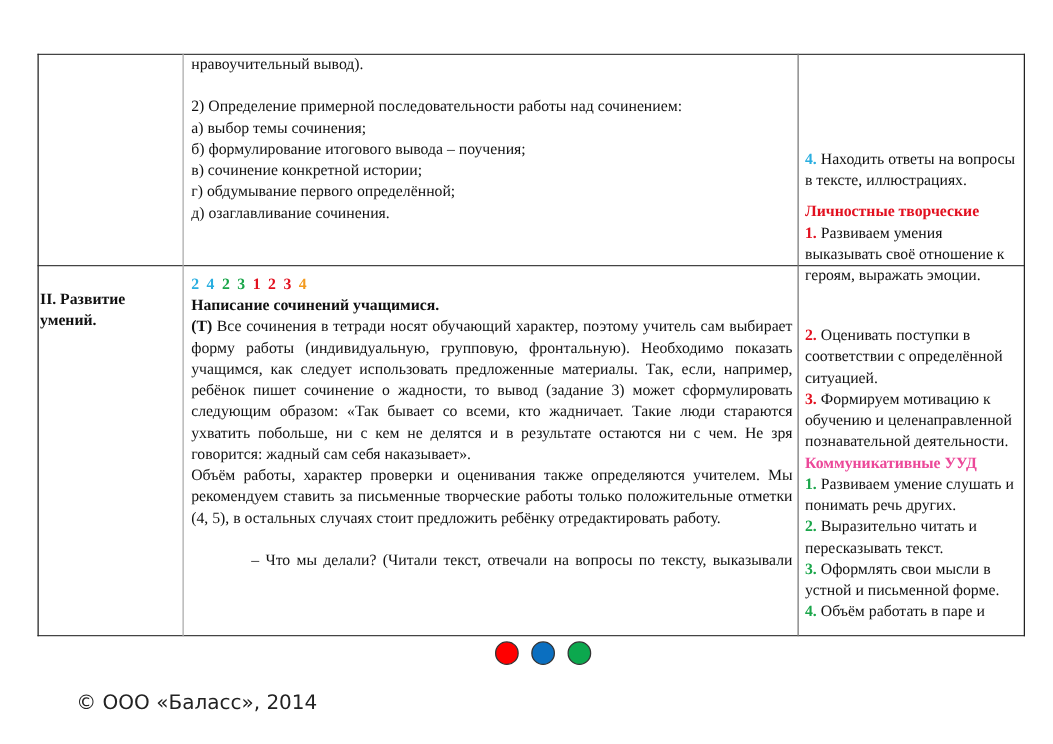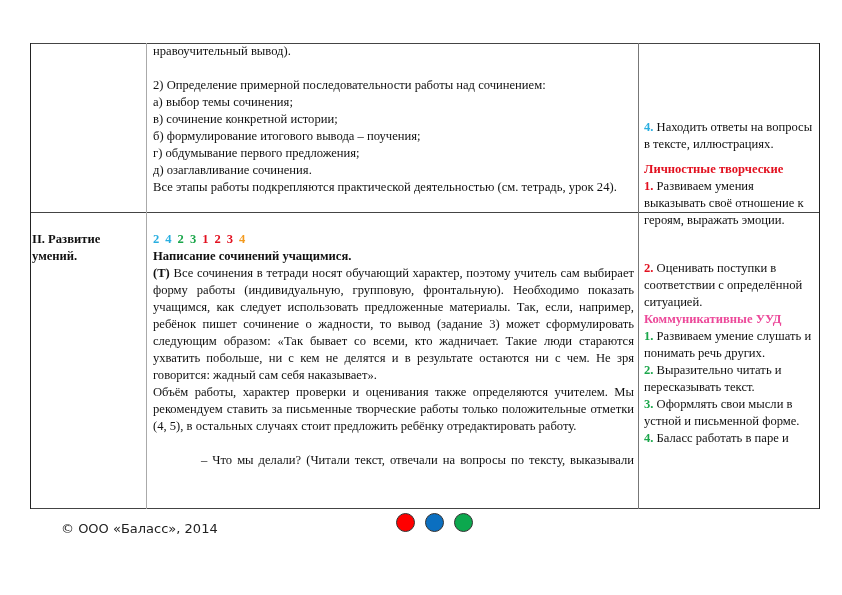--- a/index.html
+++ b/index.html
@@ -11,21 +11,21 @@
   .cell { position: absolute; font-size: 12.6px; line-height: 17px; }
   .c2 { left: 123px; width: 481px; }
   .c3 { left: 614px; width: 172px; }
   .c1 { left: 2px; width: 110px; font-weight: bold; }
   .it { }
   .just { text-align: justify; text-align-last: left; }
   .b { font-weight: bold; }
   .num { font-weight: bold; }
   .gap { height: 17px; }
   .codes span { font-weight: bold; margin-right: 6px; }
-  .footer { position: absolute; left: 61px; top: 521px; font-family: "DejaVu Sans", sans-serif; font-size: 13px; color: #222; }
+  .footer { position: absolute; left: 61px; top: 552px; font-family: "DejaVu Sans", sans-serif; font-size: 16px; color: #222; }
   .circles { position: absolute; left: 396px; top: 513px; display: flex; gap: 10px; }
   .circle { width: 19px; height: 19px; border-radius: 50%; border: 1px solid #333; box-sizing: border-box; }
 </style>
 </head>
 <body>
 
 <div class="table">
   <div class="hline" style="top:0;"></div>
   <div class="hline" style="top:169px;"></div>
   <div class="hline" style="top:465px;"></div>
@@ -36,78 +36,81 @@
 
   <div class="cell c2" style="top:0px;">
     <div>нравоучительный вывод).</div>
     <div class="gap"></div>
     <div>
       <span>2)</span>
       <span class="it">Определение примерной последовательности работы над сочинением:</span>
     </div>
     <div>
       <div>а) выбор темы сочинения;</div>
+      <div>б) формулирование итогового вывода – поучения;</div>
       <div>в) сочинение конкретной истории;</div>
-      <div>б) формулирование итогового вывода – поучения;</div>
-      <div>г) обдумывание первого предложения;</div>
+      <div>г) обдумывание первого определённой;</div>
       <div>д) озаглавливание сочинения.</div>
     </div>
-    <div class="it just">Все этапы работы подкрепляются практической деятельностью (см. тетрадь, урок 24).</div>
   </div>
 
   <div class="cell c3" style="top:32px;margin-top:44px;">
     <div>
       <span class="num" style="color:#29aee0;">4.</span>
       <span>Находить ответы на вопросы в тексте, иллюстрациях.</span>
     </div>
     <div style="height:8px;"></div>
     <div class="b" style="color:#e2101f;">Личностные творческие</div>
     <div>
       <span class="num" style="color:#e2101f;">1.</span>
       <span>Развиваем умения выказывать своё отношение к героям, выражать эмоции.</span>
     </div>
   </div>
 
   <div class="cell c1" style="top:188px;">II. Развитие умений.</div>
 
-  <div class="cell c2" style="top:188px;">
+  <div class="cell c2" style="top:176px;">
     <div class="codes">
       <span style="color:#29aee0;">2</span><span style="color:#29aee0;">4</span><span style="color:#1aa64a;">2</span><span style="color:#1aa64a;">3</span><span style="color:#e2101f;">1</span><span style="color:#e2101f;">2</span><span style="color:#e2101f;">3</span><span style="color:#f39a1e;">4</span>
     </div>
     <div class="b">Написание сочинений учащимися.</div>
     <div class="just">
       <span class="b">(Т)</span>
       <span class="it">Все сочинения в тетради носят обучающий характер, поэтому учитель сам выбирает форму работы (индивидуальную, групповую, фронтальную). Необходимо показать учащимся, как следует использовать предложенные материалы. Так, если, например, ребёнок пишет сочинение о жадности, то вывод (задание 3) может сформулировать следующим образом: «Так бывает со всеми, кто жадничает. Такие люди стараются ухватить побольше, ни с кем не делятся и в результате остаются ни с чем. Не зря говорится: жадный сам себя наказывает».</span>
     </div>
     <div class="it just">Объём работы, характер проверки и оценивания также определяются учителем. Мы рекомендуем ставить за письменные творческие работы только положительные отметки (4, 5), в остальных случаях стоит предложить ребёнку отредактировать работу.</div>
     <div class="gap"></div>
     <div class="just" style="text-align-last: justify; margin-left: 48px;">– Что мы делали? (Читали текст, отвечали на вопросы по тексту, выказывали</div>
   </div>
 
   <div class="cell c3" style="top:170px;margin-top:47px;">
     <div>
       <span class="num" style="color:#e2101f;">2.</span>
       <span>Оценивать поступки в соответствии с определённой ситуацией.</span>
     </div>
+    <div>
+      <span class="num" style="color:#e2101f;">3.</span>
+      <span>Формируем мотивацию к обучению и целенаправленной познавательной деятельности.</span>
+    </div>
     <div class="b" style="color:#ec4899;">Коммуникативные УУД</div>
     <div>
       <span class="num" style="color:#1aa64a;">1.</span>
       <span>Развиваем умение слушать и понимать речь других.</span>
     </div>
     <div>
       <span class="num" style="color:#1aa64a;">2.</span>
       <span>Выразительно читать и пересказывать текст.</span>
     </div>
     <div>
       <span class="num" style="color:#1aa64a;">3.</span>
       <span>Оформлять свои мысли в устной и письменной форме.</span>
     </div>
     <div>
       <span class="num" style="color:#1aa64a;">4.</span>
-      <span>Баласс работать в паре и</span>
+      <span>Объём работать в паре и</span>
     </div>
   </div>
 </div>
 
 <div class="circles">
   <div class="circle" style="background:#ff0000;"></div>
   <div class="circle" style="background:#0b6fc0;"></div>
   <div class="circle" style="background:#0ca84e;"></div>
 </div>
 

